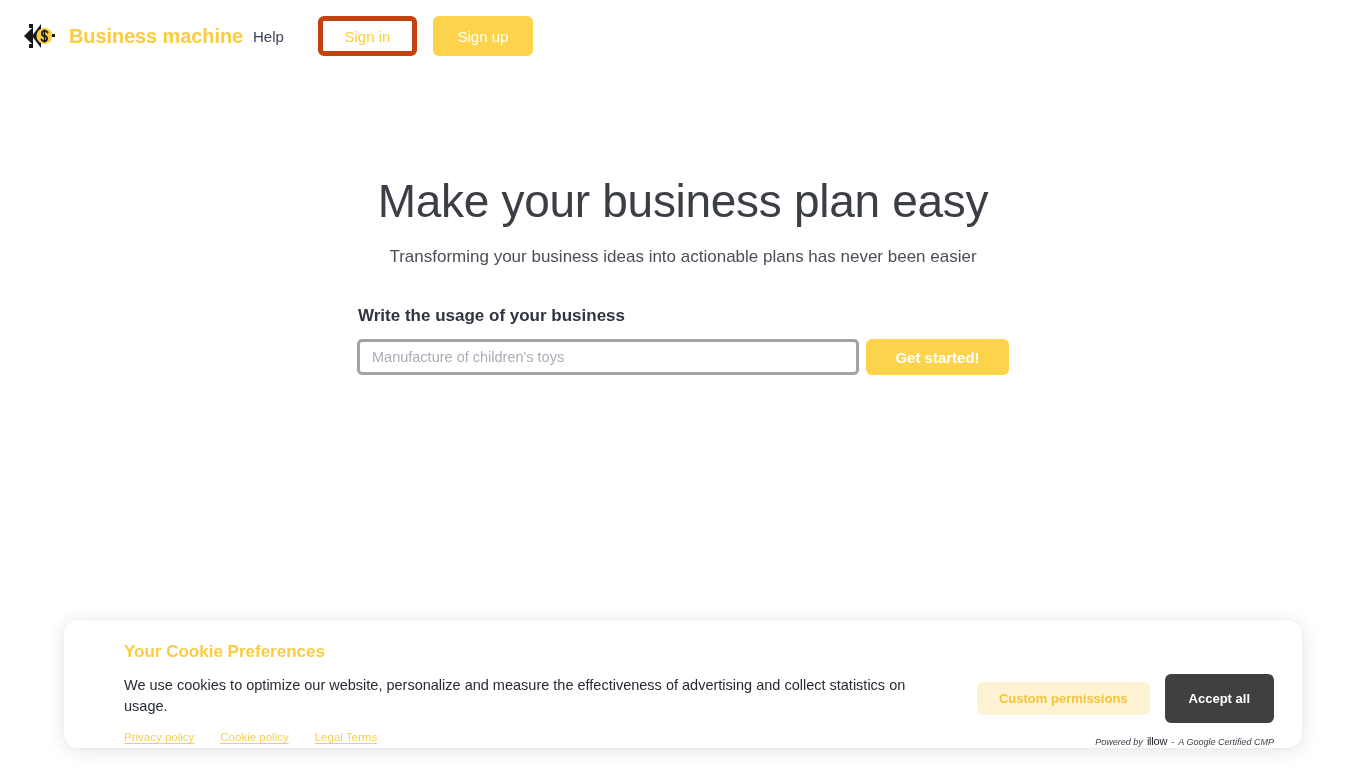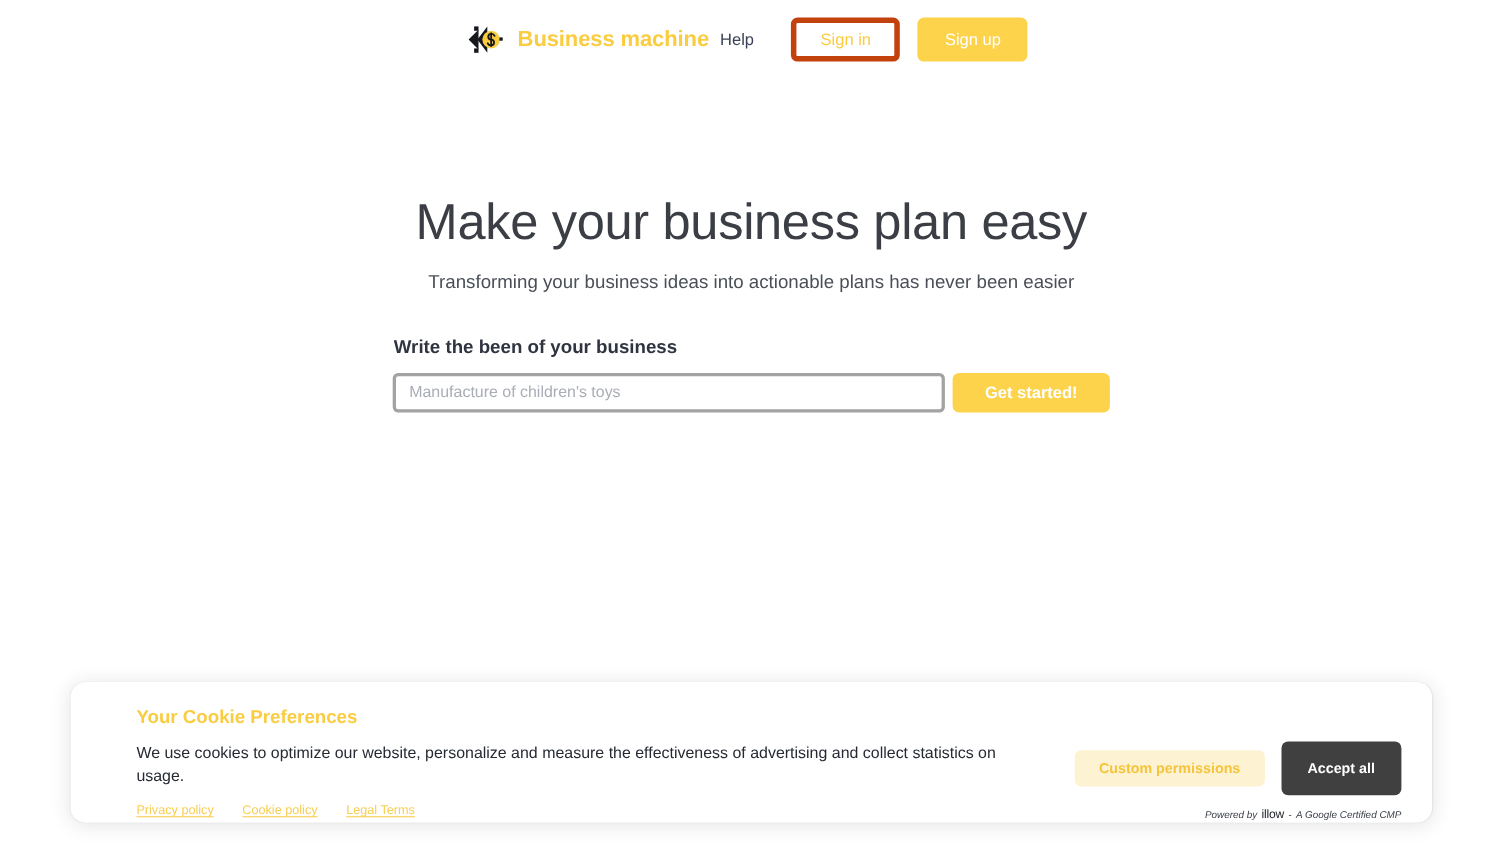--- a/index.html
+++ b/index.html
@@ -19,21 +19,21 @@
 
   
   .site-header {
     position: absolute;
     top: 0; left: 0;
     width: 1366px;
     height: 72px;
     box-sizing: border-box;
     display: flex;
     align-items: center;
-    justify-content: center;
+    justify-content: flex-start;
     padding: 0 30px 0 22px;
     background: #ffffff;
   }
   .brand {
     display: flex;
     align-items: center;
     gap: 9px;
     text-decoration: none;
   }
   .brand-mark {
@@ -288,21 +288,21 @@
   </nav>
 
 </header>
 
 <main class="hero">
 
   <h1 class="hero-title">Make your business plan easy</h1>
   <p class="hero-subtitle">Transforming your business ideas into actionable plans has never been easier</p>
 
   <form class="niche-form">
-    <label class="niche-label" for="niche-input">Write the been of your business</label>
+    <label class="niche-label" for="niche-input">Write the usage of your business</label>
     <div class="niche-row">
       <input id="niche-input" class="niche-input" type="text" placeholder="Manufacture of children's toys" style="">
       <button class="btn btn-getstarted" type="submit">Get started!</button>
     </div>
   </form>
 
 </main>
 
 <section class="cookie-banner">
 

